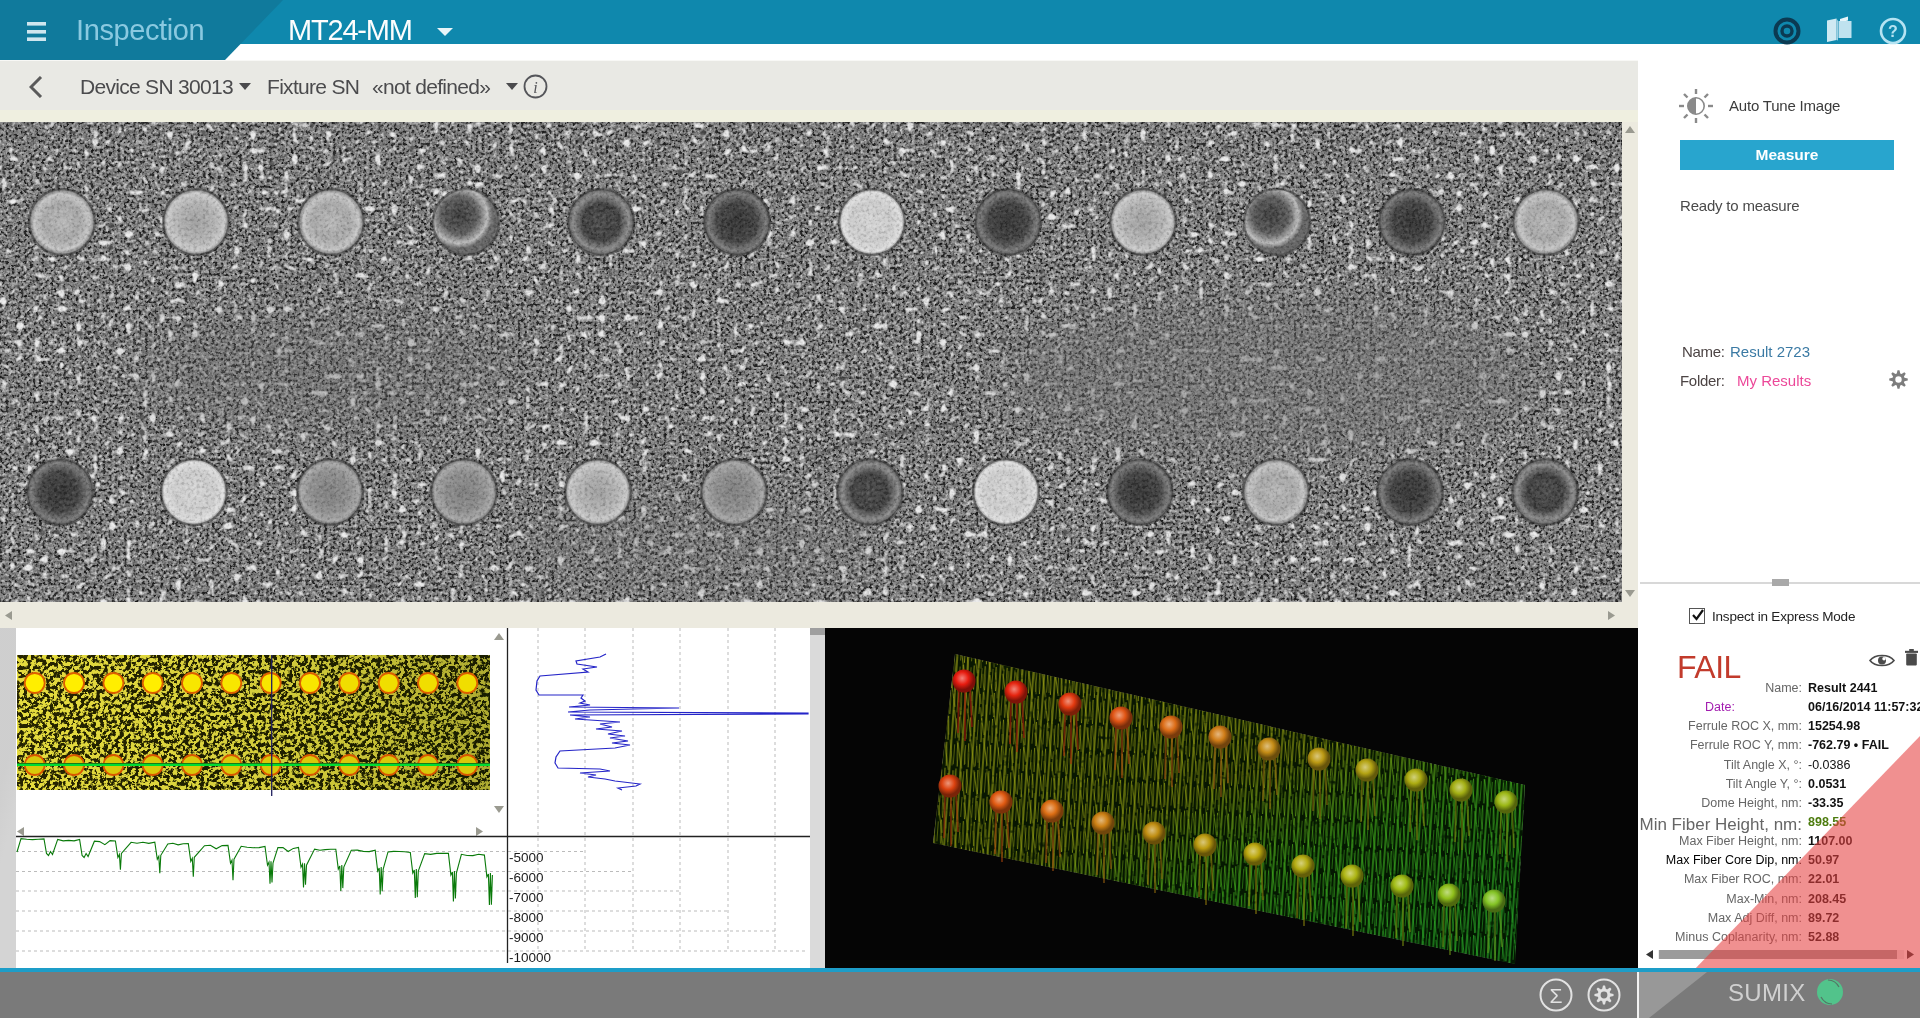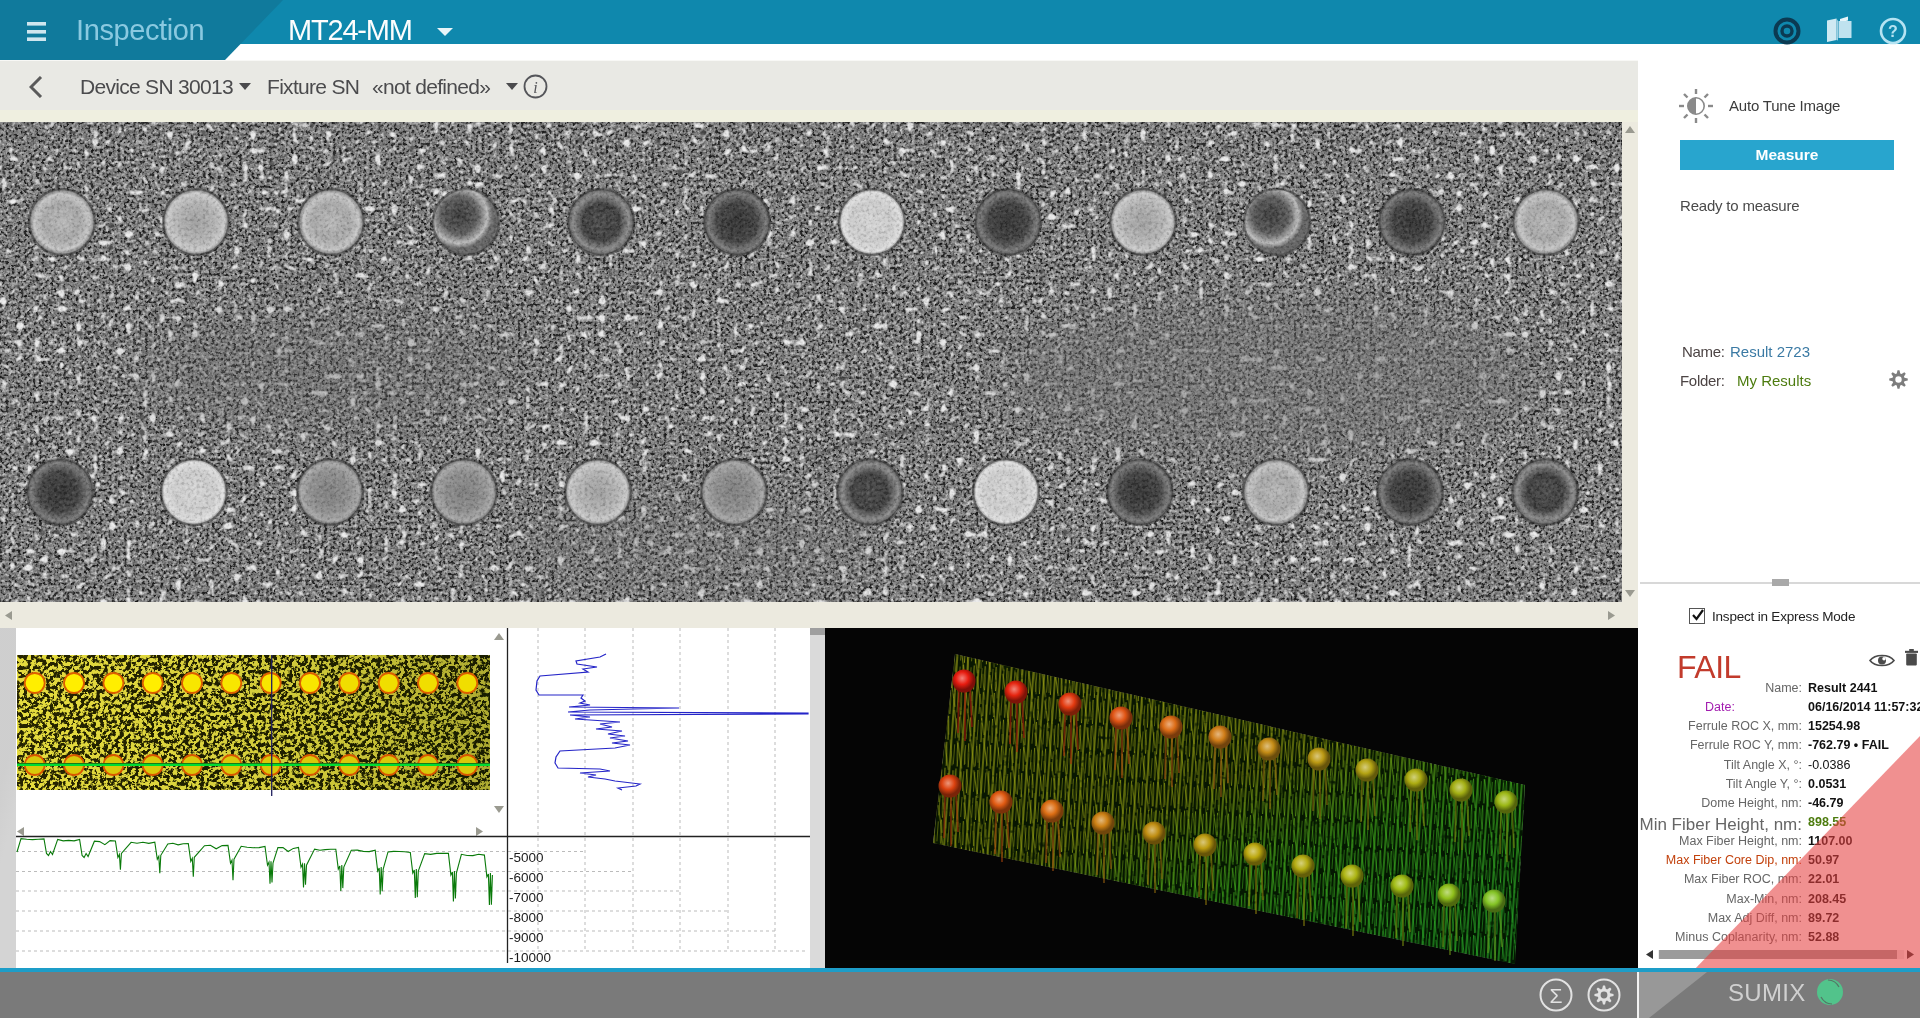--- a/index.html
+++ b/index.html
@@ -597,21 +597,21 @@
  <circle cx="18" cy="18" r="8.2" fill="none" stroke="#8a8a8a" stroke-width="1.6"></circle>
  <path d="M18,9.8 A8.2,8.2 0 0 0 18,26.2 Z" fill="#8a8a8a"></path>
 </svg>
 <div class="abs" style="left:91px;top:36px;font-size:15px;color:#3c3c3c;letter-spacing:-0.2px;">Auto Tune Image</div>
 <div class="abs" style="left:42px;top:79px;width:214px;height:30px;background:#28a5ce;color:#fff;
  font-size:15.5px;font-weight:bold;text-align:center;line-height:30px;">Measure</div>
 <div class="abs" style="left:42px;top:136px;font-size:15px;color:#4a4a4a;letter-spacing:-0.2px;">Ready to measure</div>
 <div class="abs" style="left:44px;top:282px;font-size:15px;color:#4c4444;letter-spacing:-0.3px;">Name:</div>
 <div class="abs" style="left:92px;top:282px;font-size:15px;color:#3b7aa4;">Result 2723</div>
 <div class="abs" style="left:42px;top:311px;font-size:15px;color:#4c4444;letter-spacing:-0.3px;">Folder:</div>
-<div class="abs" style="left:99px;top:311px;font-size:15px;color:#4d7c0f;">My Results</div>
+<div class="abs" style="left:99px;top:311px;font-size:15px;color:#ec4899;">My Results</div>
 <svg class="abs" style="left:251px;top:309px;" width="19" height="19" viewBox="0 0 19 19">
  <path d="M8.50,0.25 L10.50,0.25 L11.24,3.55 L12.48,4.06 L15.33,2.25 L16.75,3.67 L14.94,6.52 L15.45,7.76 L18.75,8.50 L18.75,10.50 L15.45,11.24 L14.94,12.48 L16.75,15.33 L15.33,16.75 L12.48,14.94 L11.24,15.45 L10.50,18.75 L8.50,18.75 L7.76,15.45 L6.52,14.94 L3.67,16.75 L2.25,15.33 L4.06,12.48 L3.55,11.24 L0.25,10.50 L0.25,8.50 L3.55,7.76 L4.06,6.52 L2.25,3.67 L3.67,2.25 L6.52,4.06 L7.76,3.55 Z M12.70,9.50 A3.2,3.2 0 1 0 6.30,9.50 A3.2,3.2 0 1 0 12.70,9.50 Z" fill="#7d7d7d" fill-rule="evenodd"></path>
 </svg>
 <div class="abs" style="left:2px;top:521px;width:280px;height:2px;background:#d8d8d8;"></div>
 <div class="abs" style="left:134px;top:518px;width:17px;height:7px;background:#a9a9a9;"></div>
 <div class="abs" style="left:51px;top:547px;width:14px;height:14px;background:#fff;border:1.6px solid #555;"></div>
 <svg class="abs" style="left:52px;top:546px;" width="16" height="16">
         <polyline points="3,8 6.5,12 13,3" fill="none" stroke="#111" stroke-width="2.2"></polyline>
       </svg>
 <div class="abs" style="left:74px;top:548px;font-size:13.5px;color:#222;letter-spacing:-0.2px;">Inspect in Express Mode</div>
@@ -632,26 +632,26 @@
  <div class="abs" style="left:170px;white-space:nowrap;top:639px;font-size:12.5px;color:#111;font-weight:bold;">06/16/2014 11:57:32 AM</div>
  <div class="abs" style="left:0;top:658px;width:164px;text-align:right;font-size:12.5px;color:#666;white-space:nowrap;">Ferrule ROC X, mm:</div>
  <div class="abs" style="left:170px;white-space:nowrap;top:658px;font-size:12.5px;color:#111;font-weight:bold;">15254.98</div>
  <div class="abs" style="left:0;top:677px;width:164px;text-align:right;font-size:12.5px;color:#666;white-space:nowrap;">Ferrule ROC Y, mm:</div>
  <div class="abs" style="left:170px;white-space:nowrap;top:677px;font-size:12.5px;color:#111;font-weight:bold;">-762.79 • FAIL</div>
  <div class="abs" style="left:0;top:697px;width:164px;text-align:right;font-size:12.5px;color:#666;white-space:nowrap;">Tilt Angle X, °:</div>
  <div class="abs" style="left:170px;white-space:nowrap;top:697px;font-size:12.5px;color:#111;font-weight:normal;">-0.0386</div>
  <div class="abs" style="left:0;top:716px;width:164px;text-align:right;font-size:12.5px;color:#666;white-space:nowrap;">Tilt Angle Y, °:</div>
  <div class="abs" style="left:170px;white-space:nowrap;top:716px;font-size:12.5px;color:#111;font-weight:bold;">0.0531</div>
  <div class="abs" style="left:0;top:735px;width:164px;text-align:right;font-size:12.5px;color:#666;white-space:nowrap;">Dome Height, nm:</div>
- <div class="abs" style="left:170px;white-space:nowrap;top:735px;font-size:12.5px;color:#111;font-weight:bold;">-46.79</div>
+ <div class="abs" style="left:170px;white-space:nowrap;top:735px;font-size:12.5px;color:#111;font-weight:bold;">-33.35</div>
  <div class="abs" style="left:0;top:754px;width:164px;text-align:right;font-size:17px;color:#666;white-space:nowrap;">Min Fiber Height, nm:</div>
  <div class="abs" style="left:170px;white-space:nowrap;top:754px;font-size:12.5px;color:#4d7c0f;font-weight:bold;">898.55</div>
  <div class="abs" style="left:0;top:773px;width:164px;text-align:right;font-size:12.5px;color:#666;white-space:nowrap;">Max Fiber Height, nm:</div>
  <div class="abs" style="left:170px;white-space:nowrap;top:773px;font-size:12.5px;color:#111;font-weight:bold;">1107.00</div>
- <div class="abs" style="left:0;top:792px;width:164px;text-align:right;font-size:12.5px;color:#c2410c;white-space:nowrap;">Max Fiber Core Dip, nm:</div>
+ <div class="abs" style="left:0;top:792px;width:164px;text-align:right;font-size:12.5px;color:#000000;white-space:nowrap;">Max Fiber Core Dip, nm:</div>
  <div class="abs" style="left:170px;white-space:nowrap;top:792px;font-size:12.5px;color:#111;font-weight:bold;">50.97</div>
  <div class="abs" style="left:0;top:811px;width:164px;text-align:right;font-size:12.5px;color:#666;white-space:nowrap;">Max Fiber ROC, mm:</div>
  <div class="abs" style="left:170px;white-space:nowrap;top:811px;font-size:12.5px;color:#111;font-weight:bold;">22.01</div>
  <div class="abs" style="left:0;top:831px;width:164px;text-align:right;font-size:12.5px;color:#666;white-space:nowrap;">Max-Min, nm:</div>
  <div class="abs" style="left:170px;white-space:nowrap;top:831px;font-size:12.5px;color:#111;font-weight:bold;">208.45</div>
  <div class="abs" style="left:0;top:850px;width:164px;text-align:right;font-size:12.5px;color:#666;white-space:nowrap;">Max Adj Diff, nm:</div>
  <div class="abs" style="left:170px;white-space:nowrap;top:850px;font-size:12.5px;color:#111;font-weight:bold;">89.72</div>
  <div class="abs" style="left:0;top:869px;width:164px;text-align:right;font-size:12.5px;color:#666;white-space:nowrap;">Minus Coplanarity, nm:</div>
  <div class="abs" style="left:170px;white-space:nowrap;top:869px;font-size:12.5px;color:#111;font-weight:bold;">52.88</div>
 <svg class="abs" style="left:8px;top:889px;" width="8" height="10">

